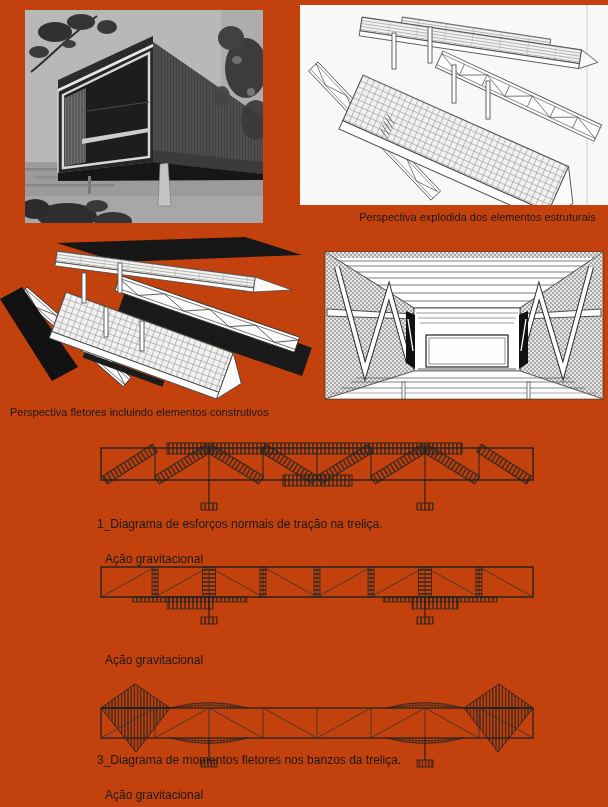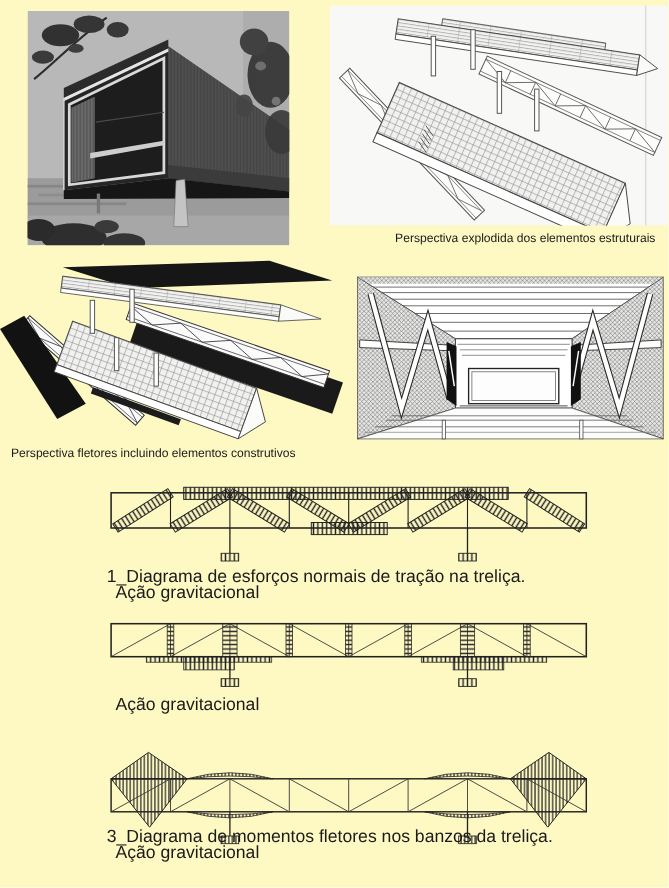--- a/index.html
+++ b/index.html
@@ -1,21 +1,21 @@
 <!DOCTYPE html>
 <html><head>
 <meta charset="utf-8">
 <style>
   html,body{margin:0;padding:0;background:#ffffff;}
-  #page{position:relative;width:608px;height:807px;background:#fef9c3;overflow:hidden;
+  #page{position:relative;width:608px;height:807px;background:#c2410c;overflow:hidden;
         font-family:"Liberation Sans",sans-serif;color:#1a1a1a;}
   .abs{position:absolute;}
   .cap{font-size:11px;line-height:13px;color:#1a1a1a;white-space:nowrap;}
-  .dcap{font-size:16px;line-height:15px;color:#1a1a1a;white-space:nowrap;}
-  .dcap .sub{padding-left:8px;}
+  .dcap{font-size:12px;line-height:15px;color:#1a1a1a;white-space:nowrap;}
+  .dcap .sub{padding-left:8px;margin-top:20px;}
   svg{display:block;}
 </style>
 </head>
 <body>
 
 <div id="page">
 
   <svg class="abs" style="left:25px;top:10px" width="238" height="213" viewBox="0 0 238 213">
     <defs>
       <pattern id="p-vs" width="3" height="8" patternUnits="userSpaceOnUse">

